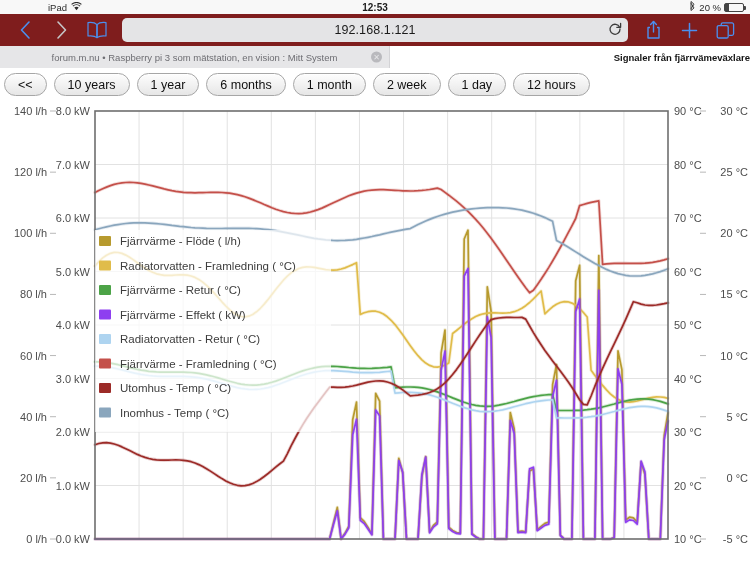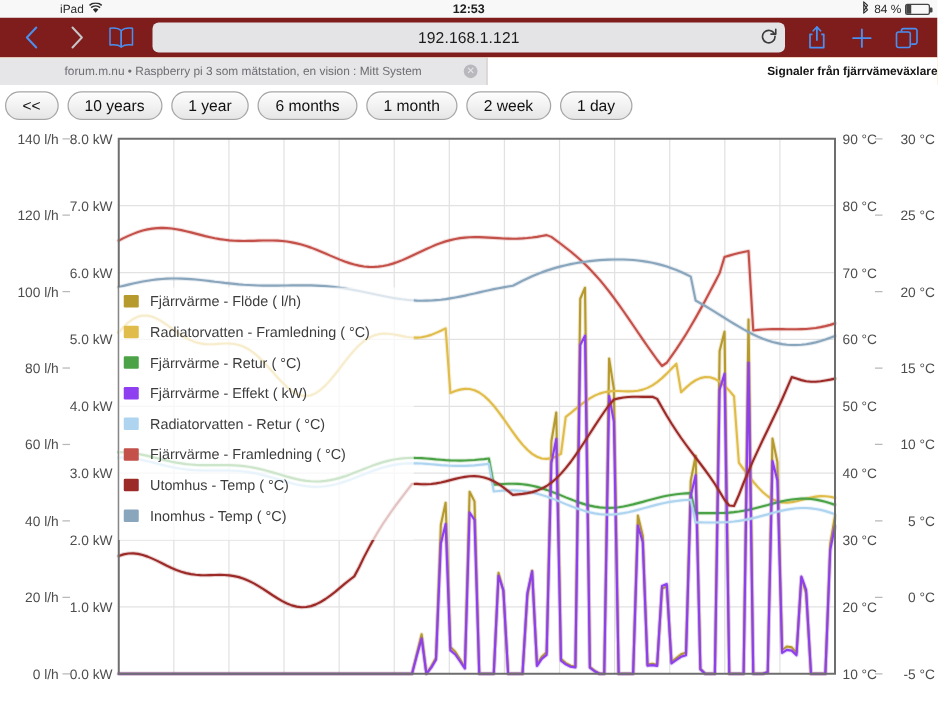--- a/index.html
+++ b/index.html
@@ -80,21 +80,21 @@
     letter-spacing: .1px;
   }
   .reload {
     position: absolute; right: 6px; top: 50%; transform: translateY(-50%);
     color: #3b3b3b; font-size: 13px; line-height: 1;
   }
 
   
   .tabbar {
     height: 22px;
-    background: #fdba74;
+    background: #14532d;
     display: flex;
     align-items: stretch;
     font-size: 9.5px;
   }
   .tab {
     width: 390px;
     background: #e6e6e8;
     display: flex;
     align-items: center;
     position: relative;
@@ -174,21 +174,21 @@
         </svg>
     </span>
   </div>
   <div class="sb-center">12:53</div>
   <div class="sb-right">
     <span>
       <svg width="7" height="10" viewBox="0 0 7 10">
           <path d="M2 2.2 L5 7 L2 9.5 V0.5 L5 3.2 L2 7.8" stroke="#2b2b2b" stroke-width="0.9" fill="none"></path>
         </svg>
     </span>
-    <span>84 %</span>
+    <span>20 %</span>
     <span class="batt">
         <i></i>
       </span>
   </div>
 </div>
 
 <div class="navbar">
   <div class="navbtn">
     <svg width="13" height="20" viewBox="0 0 13 20">
         <path d="M10 2 L2.5 10 L10 18" stroke="#4a90f0" stroke-width="1.6" fill="none" stroke-linecap="round" stroke-linejoin="round"></path>
@@ -248,20 +248,21 @@
 
 <div class="rangebar">
   <div class="rangerow">
     <div class="rbtn">&lt;&lt;</div>
     <div class="rbtn">10 years</div>
     <div class="rbtn">1 year</div>
     <div class="rbtn">6 months</div>
     <div class="rbtn">1 month</div>
     <div class="rbtn">2 week</div>
     <div class="rbtn">1 day</div>
+    <div class="rbtn">12 hours</div>
   </div>
 </div>
 
 <div class="chartwrap">
   <svg class="chart" width="750" height="443" viewBox="0 0 750 443">
 
     <g id="ax-flow">
         <text x="47" y="437" class="axtext" text-anchor="end">0 l/h</text>
         <line x1="50" y1="433" x2="56" y2="433" stroke="#b8b8b8" stroke-width="1"></line>
         <text x="47" y="375.8571428571429" class="axtext" text-anchor="end">20 l/h</text>

